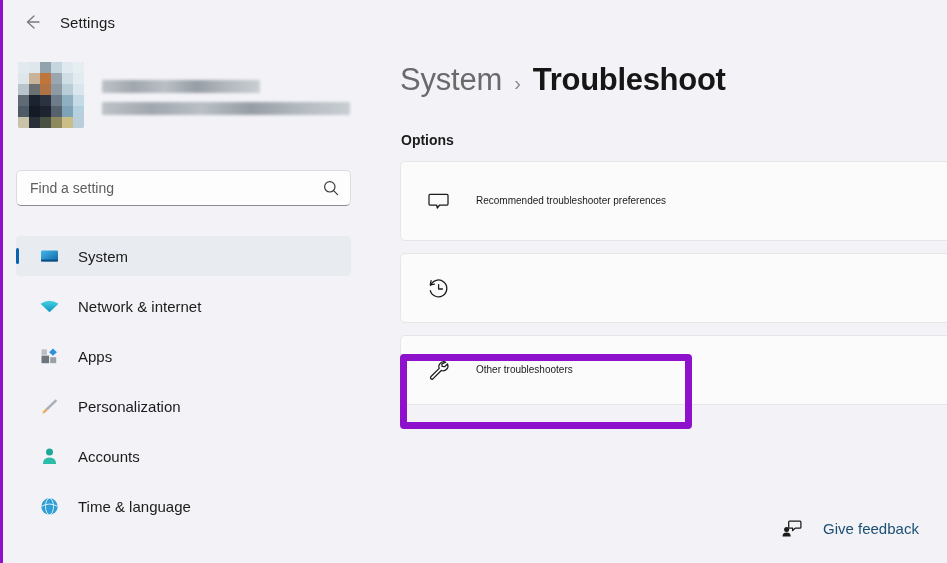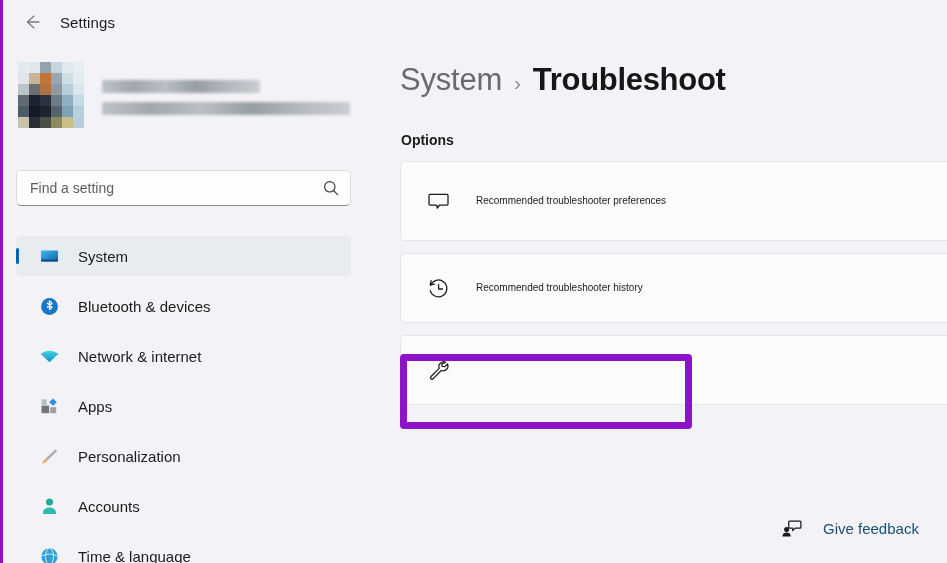--- a/index.html
+++ b/index.html
@@ -353,29 +353,20 @@
                   <stop offset="1" stop-color="#1464A8"></stop>
             </linearGradient>
               </defs>
             <rect x="2" y="4.5" width="17" height="11" rx="1.4" fill="url(#gMon)"></rect>
             <rect x="2" y="13.4" width="17" height="2.1" rx="0.6" fill="#0E4E85"></rect>
           </svg>
         </span>
         <span class="nav-label">System</span>
       </div>
 
-      <div class="nav-item">
-        <span class="nav-ico">
-          <svg width="21" height="21" viewBox="0 0 21 21">
-            <circle cx="10.5" cy="10.5" r="8.4" fill="#1878C8"></circle>
-            <path d="M8.4 7.2 L13 11.2 L10.5 13.6 V4.9 L13 7.4 L8.4 11.2" stroke="#fff" stroke-width="1.25" fill="none" stroke-linejoin="round" stroke-linecap="round"></path>
-          </svg>
-        </span>
-        <span class="nav-label">Bluetooth &amp; devices</span>
-      </div>
 
       <div class="nav-item">
         <span class="nav-ico">
           <svg width="21" height="21" viewBox="0 0 21 21">
             <defs>
                 <linearGradient id="gWifi" x1="0" y1="0" x2="0" y2="1">
               <stop offset="0" stop-color="#46D2E0"></stop>
                   <stop offset="1" stop-color="#1192C2"></stop>
             </linearGradient>
               </defs>
@@ -456,32 +447,32 @@
       </div>
 
       <div class="card">
         <span class="card-ico">
           <svg width="25" height="25" viewBox="0 0 25 25" fill="none">
             <path d="M4.6 9.3 A8.4 8.4 0 1 1 4.3 14.6" stroke="#1B1B1B" stroke-width="1.3" stroke-linecap="round" fill="none"></path>
             <path d="M8.4 8.2 L4.3 8.9 L5.1 4.6" stroke="#1B1B1B" stroke-width="1.3" stroke-linecap="round" stroke-linejoin="round" fill="none"></path>
             <path d="M12.6 8.6 V13 H16.4" stroke="#1B1B1B" stroke-width="1.3" stroke-linecap="round" stroke-linejoin="round"></path>
           </svg>
         </span>
-        <div class="card-text">
-          <div class="card-title">Recommended troubleshooter history</div>
-        </div>
       </div>
 
       <div class="card">
         <span class="card-ico">
           <svg width="25" height="25" viewBox="0 0 25 25" fill="none">
             <path d="M19.8 4.2 a4.9 4.9 0 0 0 -6.6 6.2 l-8.4 8.4 a1.5 1.5 0 0 0 2.1 2.1 l8.4 -8.4
                      a4.9 4.9 0 0 0 6.2 -6.6 l-2.8 2.8 -2.6 -0.2 -0.2 -2.6 z" stroke="#1B1B1B" stroke-width="1.25" stroke-linejoin="round" fill="none"></path>
           </svg>
         </span>
+        <div class="card-text">
+          <div class="card-title">Other troubleshooters</div>
+        </div>
       </div>
 
     </div>
 
     <div class="links">
 
 
       <div class="link-row">
         <span class="link-ico">
           <svg width="21" height="21" viewBox="0 0 21 21" fill="none">

